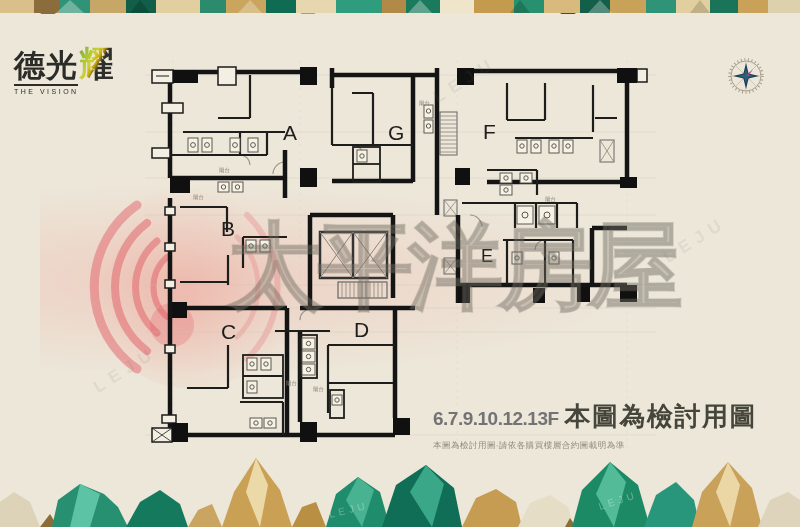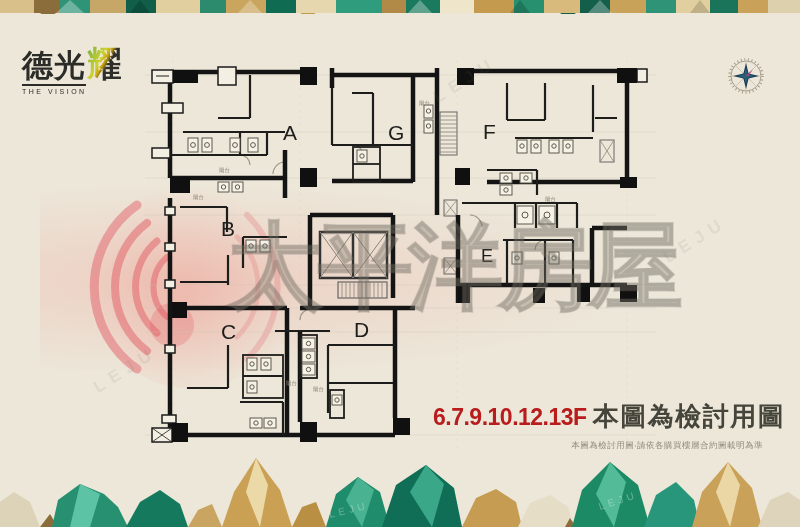--- a/index.html
+++ b/index.html
@@ -3,42 +3,42 @@
 <meta charset="utf-8">
 <style>
   html,body{margin:0;padding:0;background:#888;}
   .stage{position:relative;width:800px;height:527px;overflow:hidden;background:#ece7d9;
          font-family:"Liberation Sans",sans-serif;}
   .abs{position:absolute;}
   
   .pink-glow{left:40px;top:170px;width:660px;height:200px;pointer-events:none;
     background:radial-gradient(ellipse at 22% 55%, rgba(238,135,125,.25), rgba(238,135,125,0) 62%);}
   
-  .logo{left:22px;top:46px;color:#2b2b27;}
+  .logo{left:14px;top:46px;color:#2b2b27;}
   .logo-row{display:flex;align-items:flex-end;line-height:1;}
   .logo-main{font-size:31px;font-weight:bold;letter-spacing:1px;}
   .logo-accent{font-size:35px;font-weight:bold;margin-left:1px;
     background:linear-gradient(120deg,#6fae3d 0%,#cdd231 38%,#caa50a 48%,#2e2e2a 58%,#2e2e2a 100%);
     -webkit-background-clip:text;background-clip:text;color:transparent;}
   .logo-line{width:64px;height:2px;background:#2b2b27;margin-top:3px;}
   .logo-tag{font-size:7px;letter-spacing:2.5px;margin-top:2px;color:#2b2b27;}
   
   .wm-text{left:228px;top:220px;font-size:95px;line-height:1;font-weight:bold;white-space:nowrap;
     letter-spacing:-5px;color:rgba(125,120,108,.34);-webkit-text-stroke:1.5px rgba(100,96,85,.22);
     pointer-events:none;font-family:Liberation Serif, serif;}
   .leju{color:rgba(110,105,90,.10);font-size:17px;letter-spacing:7px;font-weight:bold;pointer-events:none;}
   .l1{left:430px;top:70px;transform:rotate(-32deg);}
   .l2{left:660px;top:230px;transform:rotate(-32deg);}
   .l3{left:90px;top:360px;transform:rotate(-32deg);}
   
   .caption{left:433px;top:399px;width:330px;}
   .cap-row{display:flex;align-items:baseline;gap:6px;white-space:nowrap;}
-  .cap-floors{font-size:23px;font-weight:bold;letter-spacing:-.5px;color:#b91c1c;}
+  .cap-floors{font-size:19px;font-weight:bold;letter-spacing:-.5px;color:#737373;}
   .cap-title{font-size:26px;font-weight:bold;letter-spacing:1.5px;color:#45453b;}
-  .cap-disc{margin-top:5px;text-align:right;font-size:8.5px;letter-spacing:.5px;color:#8d8a7c;}
+  .cap-disc{margin-top:5px;text-align:left;font-size:8.5px;letter-spacing:.5px;color:#8d8a7c;}
   svg text{font-family:"Liberation Sans",sans-serif;}
 </style>
 </head>
 <body>
 
 <div class="stage">
 
   <div class="abs pink-glow"></div>
 
   <svg class="abs" style="left:77px;top:175px;" width="230" height="230" viewBox="0 0 230 230">

